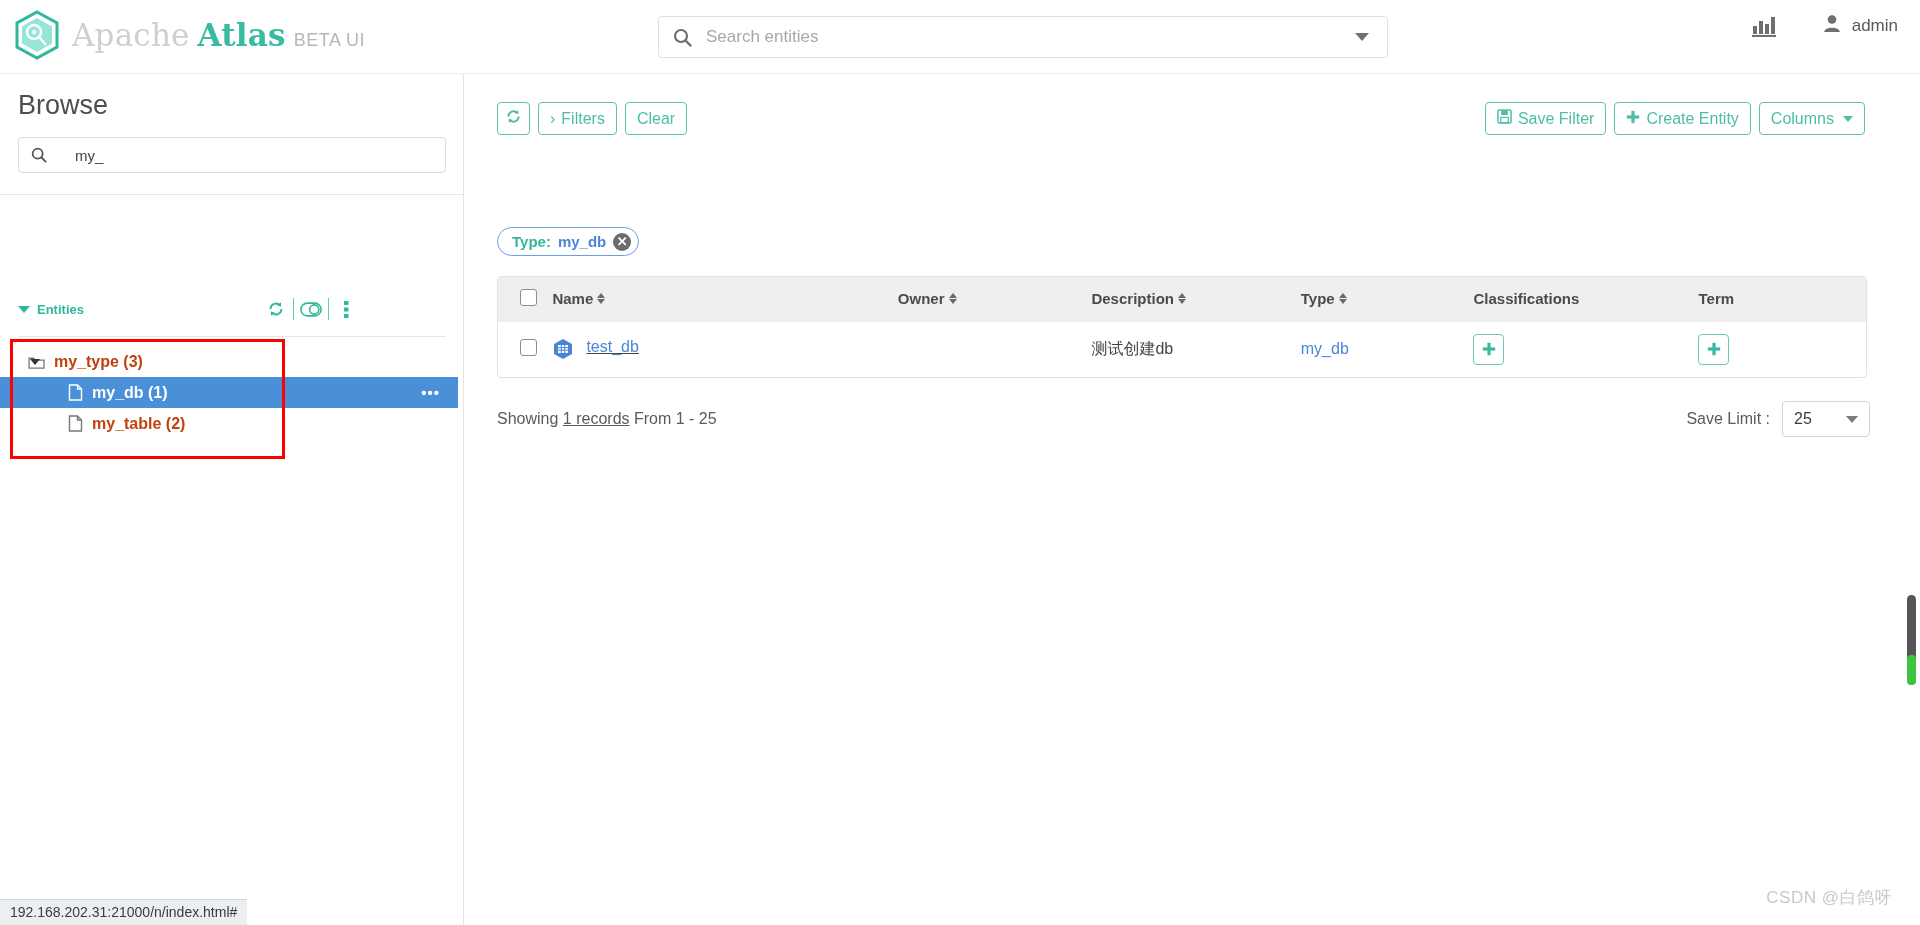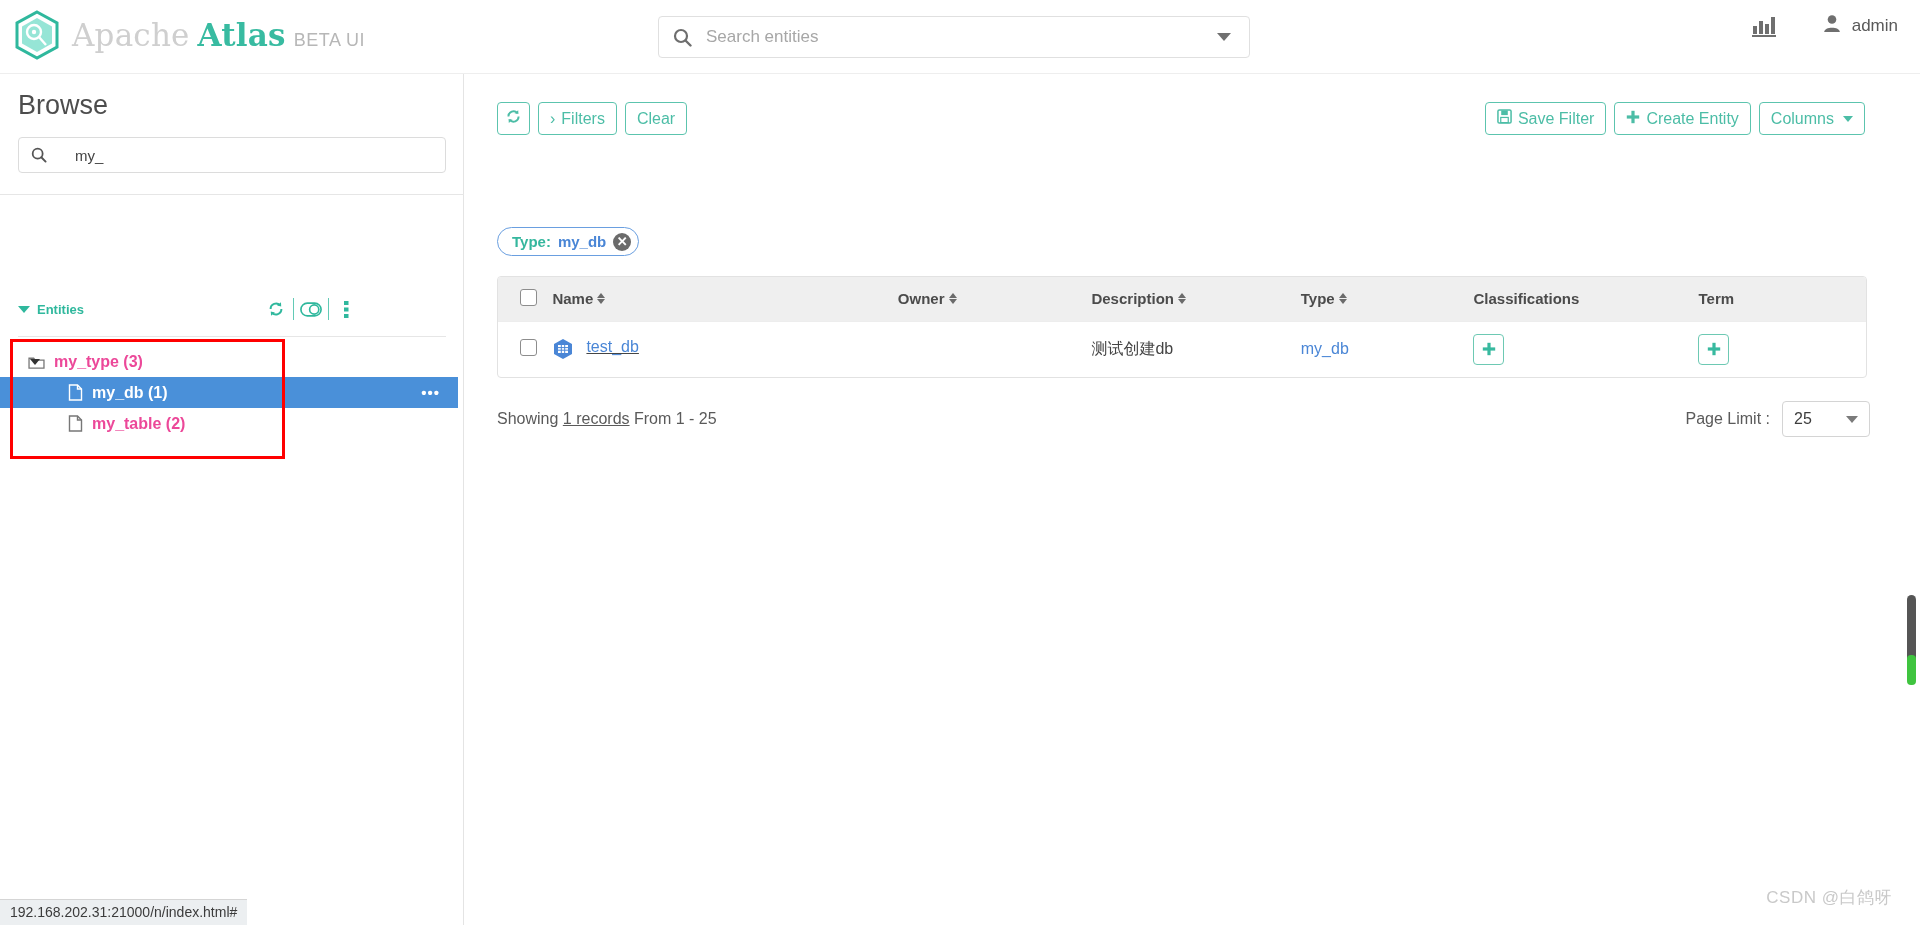--- a/index.html
+++ b/index.html
@@ -26,21 +26,21 @@
   .brand-text {
     font-size: 31px; letter-spacing: .2px;
     display: flex; align-items: baseline; gap: 8px;
   }
   .brand-apache { color: #cfcfcf; font-weight: 400; font-family: "DejaVu Serif", serif; }
   .brand-atlas { color: #38bba1; font-weight: 700; font-family: "DejaVu Serif", serif; }
   .brand-beta { color: #b7b7b7; font-size: 18px; font-weight: 400; letter-spacing: .5px; }
 
   .global-search {
     position: absolute; left: 658px; top: 16px;
-    width: 592px; height: 42px;
+    width: 730px; height: 42px;
     border: 1px solid #e0e0e0; border-radius: 4px;
     background: #fff;
     display: flex; align-items: center;
   }
   .gs-icon { margin-left: 14px; color: #777; display: flex; align-items: center; }
   .gs-input {
     flex: 1; border: none; outline: none;
     font-size: 17px; color: #333; margin-left: 12px;
     font-family: "Liberation Sans", sans-serif;
     background: transparent;
@@ -111,21 +111,21 @@
 
   .entities-rule {
     position: absolute; left: 18px; top: 262px; width: 428px; height: 1px;
     background: #e6e6e6;
   }
 
   
   .tree { position: absolute; left: 0; top: 272px; width: 464px; }
   .tree-row {
     height: 31px; display: flex; align-items: center;
-    font-size: 16px; color: #ec4899; font-weight: 700;
+    font-size: 16px; color: #c2410c; font-weight: 700;
     position: relative;
   }
   .tree-row.lvl0 { padding-left: 28px; }
   .tree-row.lvl1 { padding-left: 68px; }
   .tree-row.selected {
     background: #4a90d9; color: #ffffff;
     width: 458px;
   }
   .tw-caret {
     position: absolute; left: 30px;
@@ -578,21 +578,21 @@
         </tr>
       </tbody>
     </table>
   </div>
 
   <div class="showing">
     <span>Showing </span><u>1 records</u><span> From 1 - 25</span>
   </div>
 
   <div class="page-limit">
-    <span class="pl-label">Page Limit :</span>
+    <span class="pl-label">Save Limit :</span>
     <span class="pl-select">
       <span>25</span>
       <span class="pl-caret"></span>
     </span>
   </div>
 </div>
 
 <div class="scroll-track"></div>
 <div class="scroll-green"></div>
 

